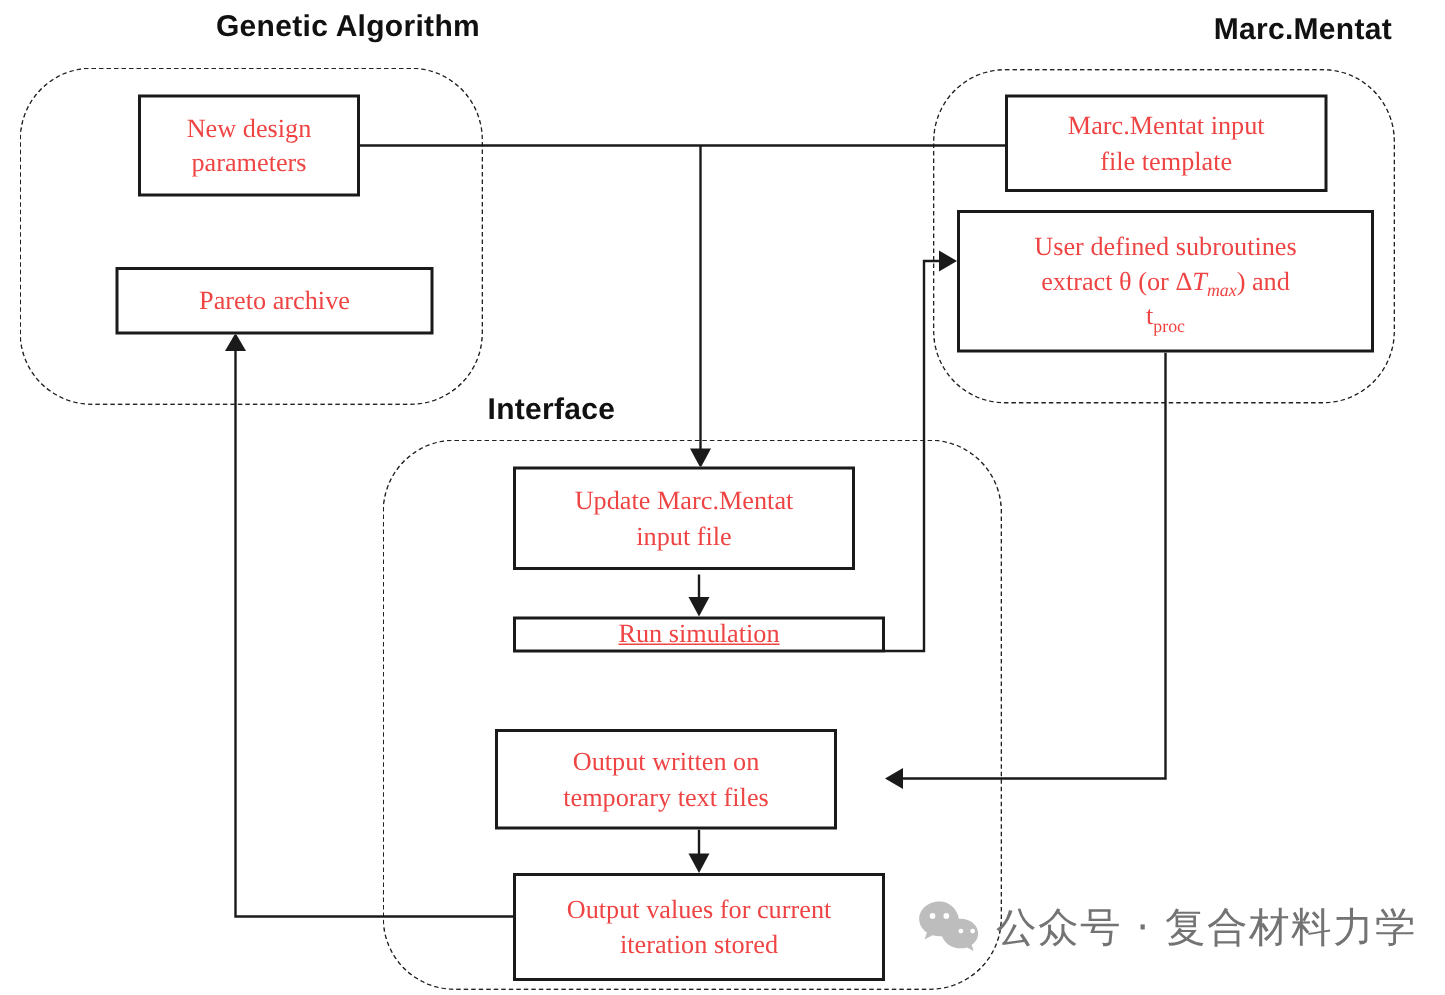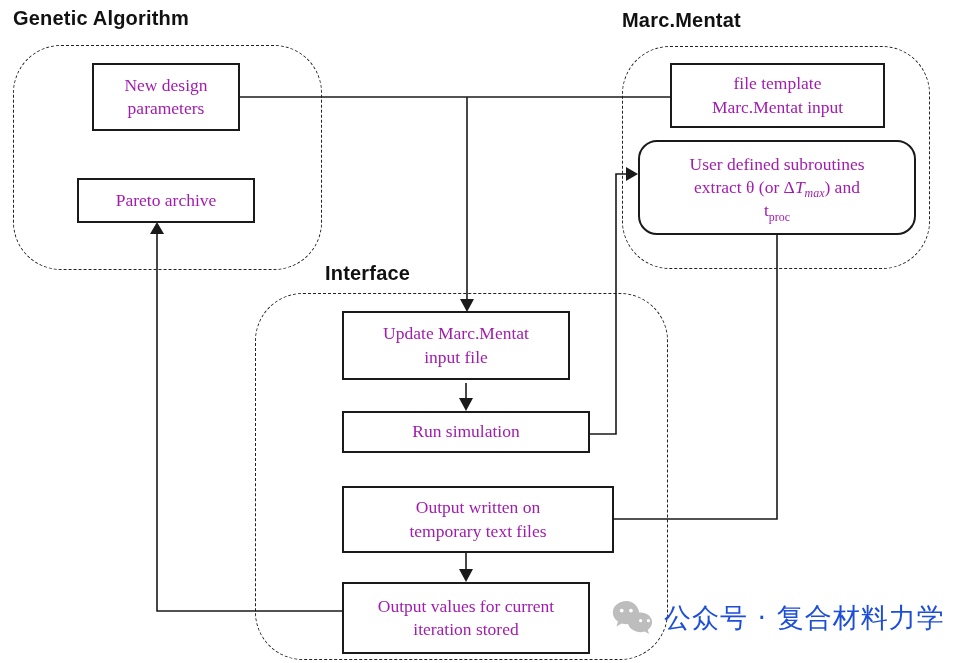--- a/index.html
+++ b/index.html
@@ -5,37 +5,37 @@
   html, body { margin:0; padding:0; background:#fff; }
   .canvas {
     position:relative; width:963px; height:663px; background:#fff;
     font-family:"Liberation Serif", serif; color:#111; overflow:hidden;
   }
   .group {
     position:absolute; border:1.5px dashed #222; border-radius:48px; background:transparent;
   }
   .gtitle {
     position:absolute; font-family:"Liberation Sans", sans-serif; font-weight:bold;
-    font-size:20px; color:#111; text-align:left; letter-spacing:0.2px;
+    font-size:20px; color:#111; text-align:right; letter-spacing:0.2px;
   }
   .node {
     position:absolute; border:2px solid #1a1a1a; background:#fff;
     display:flex; align-items:center; justify-content:center;
-    text-align:center; font-size:17.5px; line-height:1.32; color:#a21caf;
+    text-align:center; font-size:17.5px; line-height:1.32; color:#ef4444;
     box-sizing:border-box; z-index:3;
   }
   .node .lines { width:100%; }
   .wires { position:absolute; left:0; top:0; z-index:2; pointer-events:none; }
   .wires path, .wires polyline { fill:none; stroke:#1a1a1a; stroke-width:1.6px; }
   .wires polygon { fill:#1a1a1a; stroke:none; }
   sub { font-size:68%; line-height:0;margin-top:24px; }
   .it { font-style:italic; }
   .watermark {
     position:absolute; left:612px; top:598px; display:flex; align-items:center;
-    gap:6px; color:#1d4ed8; z-index:4;
+    gap:6px; color:#737373; z-index:4;
     font-family:"DejaVu Sans","Liberation Sans",sans-serif;
     font-size:27px; letter-spacing:1px; white-space:nowrap;
   }
 </style>
 </head>
 <body>
 
 <div class="canvas">
 
   <svg class="wires" width="963" height="663" viewBox="0 0 963 663" aria-hidden="true">
@@ -68,58 +68,58 @@
   <div class="group" style="left:13px; top:45px; width:307px; height:223px;"></div>
   <div class="group" style="left:622px; top:46px; width:306px; height:221px;"></div>
   <div class="group" style="left:255px; top:293px; width:411px; height:365px;"></div>
 
   <div class="node" style="left:92px; top:63px; width:148px; height:68px;">
     <div class="lines">
       <div>New design</div>
       <div>parameters</div>
     </div>
   </div>
-  <div class="node" style="left:77px; top:178px; width:178px; height:45px;">
+  <div class="node" style="left:77px; top:178px; width:212px; height:45px;">
     <div class="lines">
       <div>Pareto archive</div>
     </div>
   </div>
 
   <div class="node" style="left:670px; top:63px; width:215px; height:65px;">
     <div class="lines">
+      <div>Marc.Mentat input</div>
       <div>file template</div>
-      <div>Marc.Mentat input</div>
     </div>
   </div>
-  <div class="node" style="left:638px; top:140px; width:278px; height:95px;border-radius:19px;">
+  <div class="node" style="left:638px; top:140px; width:278px; height:95px;">
     <div class="lines">
       <div>
         <span>User defined subroutines</span>
       </div>
       <div>
         <span>extract θ (or Δ</span><span class="it">T</span><sub class="it">max</sub><span>) and</span>
       </div>
       <div>
         <span>t</span><sub>proc</sub>
       </div>
     </div>
   </div>
 
   <div class="node" style="left:342px; top:311px; width:228px; height:69px;">
     <div class="lines">
       <div>Update Marc.Mentat</div>
       <div>input file</div>
     </div>
   </div>
-  <div class="node" style="left:342px; top:411px; width:248px; height:42px;">
+  <div class="node" style="left:342px; top:411px; width:248px; height:24px;text-decoration:underline;">
     <div class="lines">
       <div>Run simulation</div>
     </div>
   </div>
-  <div class="node" style="left:342px; top:486px; width:272px; height:67px;">
+  <div class="node" style="left:330px; top:486px; width:228px; height:67px;">
     <div class="lines">
       <div>Output written on</div>
       <div>temporary text files</div>
     </div>
   </div>
   <div class="node" style="left:342px; top:582px; width:248px; height:72px;">
     <div class="lines">
       <div>Output values for current</div>
       <div>iteration stored</div>
     </div>

